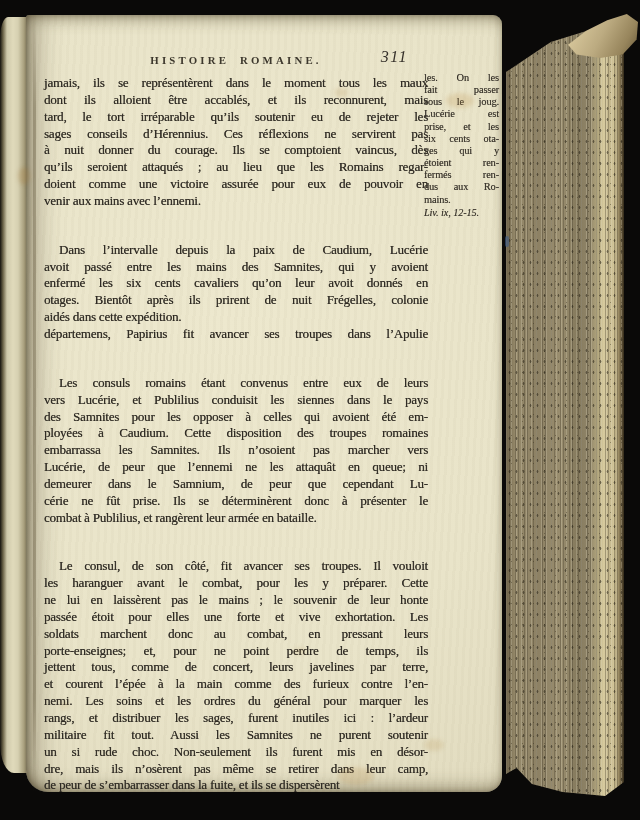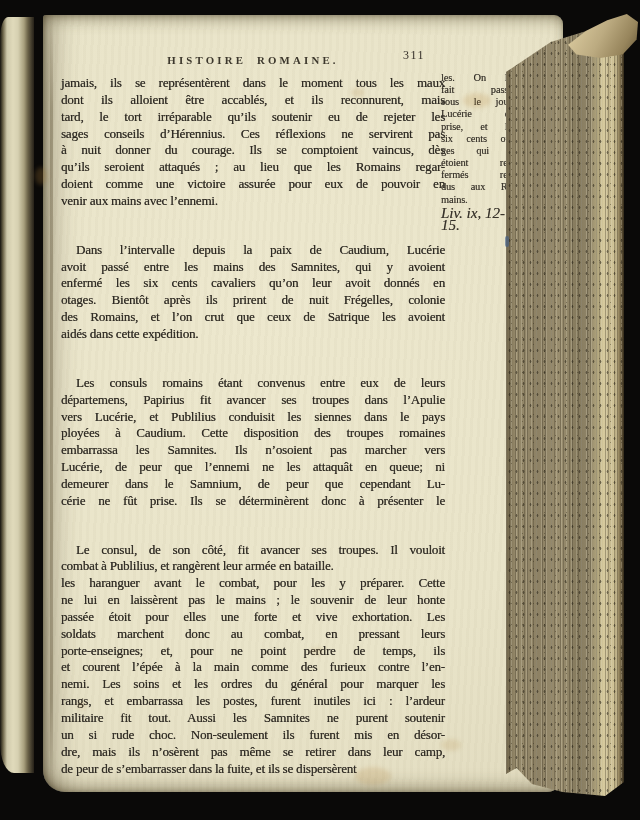--- a/index.html
+++ b/index.html
@@ -14,21 +14,21 @@
   .left-page-edge{
     position:absolute;left:0px;top:17px;width:34px;height:756px;
     background:linear-gradient(90deg,
       #15130e 0px,#6b6348 3px,#cfc9ab 7px,#e0dabb 13px,
       #d6d0b1 18px,#a89f7d 24px,#6a6147 28px,#3b3528 32px,#262118 34px);
     border-radius:8px 0 0 14px / 22px 0 0 30px;
   }
 
   
   .book-page{
-    position:absolute;left:43px;top:15px;width:520px;height:777px;
+    position:absolute;left:26px;top:15px;width:476px;height:777px;
     background:
       repeating-linear-gradient(93deg, rgba(120,108,76,0.035) 0 3px, rgba(0,0,0,0) 3px 7px),
       radial-gradient(130% 95% at 42% 38%, #ede8ce 0%, #e9e4c9 50%, #e2dcc0 76%, #d4cdae 92%, #c3bc9c 100%);
     border-radius:3px 9px 16px 22px;
     box-shadow:
       inset 20px 0 28px -14px rgba(70,58,34,0.55),
       inset 3px 0 6px -2px rgba(60,50,30,0.5),
       inset 0 11px 15px -9px rgba(90,78,48,0.55),
       inset 0 -13px 17px -10px rgba(90,78,48,0.5),
       inset -4px 0 9px -5px rgba(100,88,58,0.38);
@@ -40,42 +40,42 @@
 
   
   .running-header{position:absolute;left:18px;top:36px;width:384px;height:22px;}
   .running-title{
     position:absolute;left:50%;top:3px;transform:translateX(-50%);
     font-size:10.8px;font-weight:600;letter-spacing:3.2px;word-spacing:5px;
     color:#3c372c;white-space:nowrap;
   }
   .page-number{
     position:absolute;right:20px;top:-3px;
-    font-size:12px;letter-spacing:1.5px;color:#35302a;
+    font-size:16px;letter-spacing:1.5px;color:#35302a;font-style:italic;
   }
 
   
   .text-block{
     position:absolute;left:18px;top:60px;width:384px;
     font-size:13px;line-height:16.85px;letter-spacing:-0.2px;
     color:#2f2b24;text-shadow:0.25px 0 rgba(47,43,36,0.7);
   }
   .line{text-align:justify;text-align-last:justify;height:16.85px;white-space:nowrap;overflow:visible;}
   .line.last{text-align-last:left;}
   .line.indent{text-indent:15px;margin-top:32px;}
 
   
   .margin-note{
     position:absolute;left:398px;top:57px;width:75px;
     font-size:10.3px;line-height:12.15px;letter-spacing:-0.1px;
     color:#37322a;text-shadow:0.2px 0 rgba(55,50,42,0.6);
   }
   .mline{text-align:justify;text-align-last:justify;}
   .mline.last{text-align-last:left;}
-  .citation{font-style:italic;font-size:15px;text-align:left;margin-top:1px;letter-spacing:0;}
+  .citation{font-style:italic;font-size:10px;text-align:left;margin-top:1px;letter-spacing:0;}
 
   
   .fore-edge{
     position:absolute;left:506px;top:26px;width:118px;height:770px;
     background:
       radial-gradient(rgba(35,30,18,0.55) 0.6px, rgba(0,0,0,0) 1.2px),
       radial-gradient(rgba(50,42,26,0.4) 0.5px, rgba(0,0,0,0) 1px),
       repeating-linear-gradient(90deg, rgba(250,245,222,0.2) 0 1px, rgba(0,0,0,0) 1px 5px),
       repeating-linear-gradient(90deg, rgba(52,44,28,0.3) 0 1px, rgba(0,0,0,0) 1px 3px, rgba(32,26,15,0.24) 3px 4px, rgba(0,0,0,0) 4px 9px),
       linear-gradient(90deg,#6e6349 0%,#968a6b 8%,#8d8164 28%,#9a8e6f 46%,#857a5d 60%,#8f8468 70%,#b3a77e 78%,#d8cca0 83%,#c0b389 87%,#d2c69a 91%,#a3946a 95%,#63553a 98%,#352c1b 100%);
@@ -116,40 +116,41 @@
         <div class="line">tard, le tort irréparable qu’ils soutenir eu de rejeter les</div>
         <div class="line">sages conseils d’Hérennius. Ces réflexions ne servirent pas</div>
         <div class="line">à nuit donner du courage. Ils se comptoient vaincus, dès</div>
         <div class="line">qu’ils seroient attaqués ; au lieu que les Romains regar-</div>
         <div class="line">doient comme une victoire assurée pour eux de pouvoir en</div>
         <div class="line last">venir aux mains avec l’ennemi.</div>
         <div class="line indent">Dans l’intervalle depuis la paix de Caudium, Lucérie</div>
         <div class="line">avoit passé entre les mains des Samnites, qui y avoient</div>
         <div class="line">enfermé les six cents cavaliers qu’on leur avoit donnés en</div>
         <div class="line">otages. Bientôt après ils prirent de nuit Frégelles, colonie</div>
-        <div class="line">des Romains, et l’on crut que ceux de Satrique les avoient</div>
         <div class="line last">aidés dans cette expédition.</div>
+        <div class="line">départemens, Papirius fit avancer ses troupes dans l’Apulie</div>
         <div class="line indent">Les consuls romains étant convenus entre eux de leurs</div>
-        <div class="line">départemens, Papirius fit avancer ses troupes dans l’Apulie</div>
         <div class="line">vers Lucérie, et Publilius conduisit les siennes dans le pays</div>
+        <div class="line">des Samnites pour les opposer à celles qui avoient été em-</div>
         <div class="line">ployées à Caudium. Cette disposition des troupes romaines</div>
         <div class="line">embarrassa les Samnites. Ils n’osoient pas marcher vers</div>
         <div class="line">Lucérie, de peur que l’ennemi ne les attaquât en queue; ni</div>
         <div class="line">demeurer dans le Samnium, de peur que cependant Lu-</div>
         <div class="line">cérie ne fût prise. Ils se déterminèrent donc à présenter le</div>
+        <div class="line last">combat à Publilius, et rangèrent leur armée en bataille.</div>
         <div class="line indent">Le consul, de son côté, fit avancer ses troupes. Il vouloit</div>
-        <div class="line last">combat à Publilius, et rangèrent leur armée en bataille.</div>
         <div class="line">les haranguer avant le combat, pour les y préparer. Cette</div>
         <div class="line">ne lui en laissèrent pas le mains ; le souvenir de leur honte</div>
         <div class="line">passée étoit pour elles une forte et vive exhortation. Les</div>
         <div class="line">soldats marchent donc au combat, en pressant leurs</div>
         <div class="line">porte-enseignes; et, pour ne point perdre de temps, ils</div>
+        <div class="line">jettent tous, comme de concert, leurs javelines par terre,</div>
         <div class="line">et courent l’épée à la main comme des furieux contre l’en-</div>
         <div class="line">nemi. Les soins et les ordres du général pour marquer les</div>
-        <div class="line">rangs, et embarrassa les postes, furent inutiles ici : l’ardeur</div>
+        <div class="line">rangs, et distribuer les sages, furent inutiles ici : l’ardeur</div>
         <div class="line">militaire fit tout. Aussi les Samnites ne purent soutenir</div>
         <div class="line">un si rude choc. Non-seulement ils furent mis en désor-</div>
         <div class="line">dre, mais ils n’osèrent pas même se retirer dans leur camp,</div>
         <div class="line last">de peur de s’embarrasser dans la fuite, et ils se dispersèrent</div>
       </div>
 
     <div class="margin-note">
       <div>
           <div class="mline">les. On les</div>
           <div class="mline">fait passer</div>

